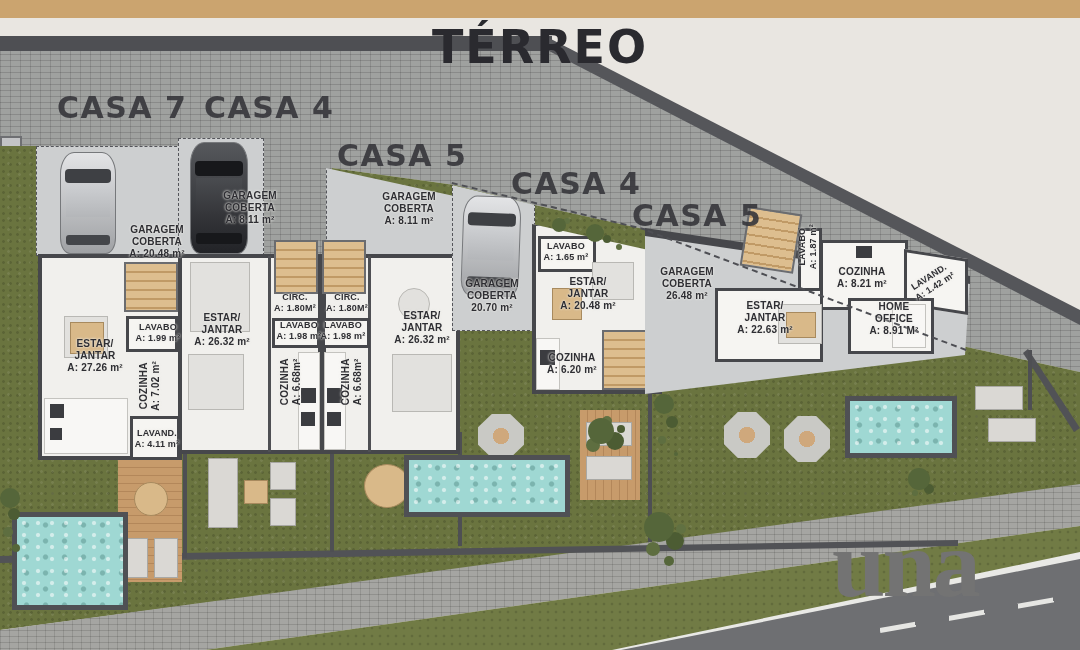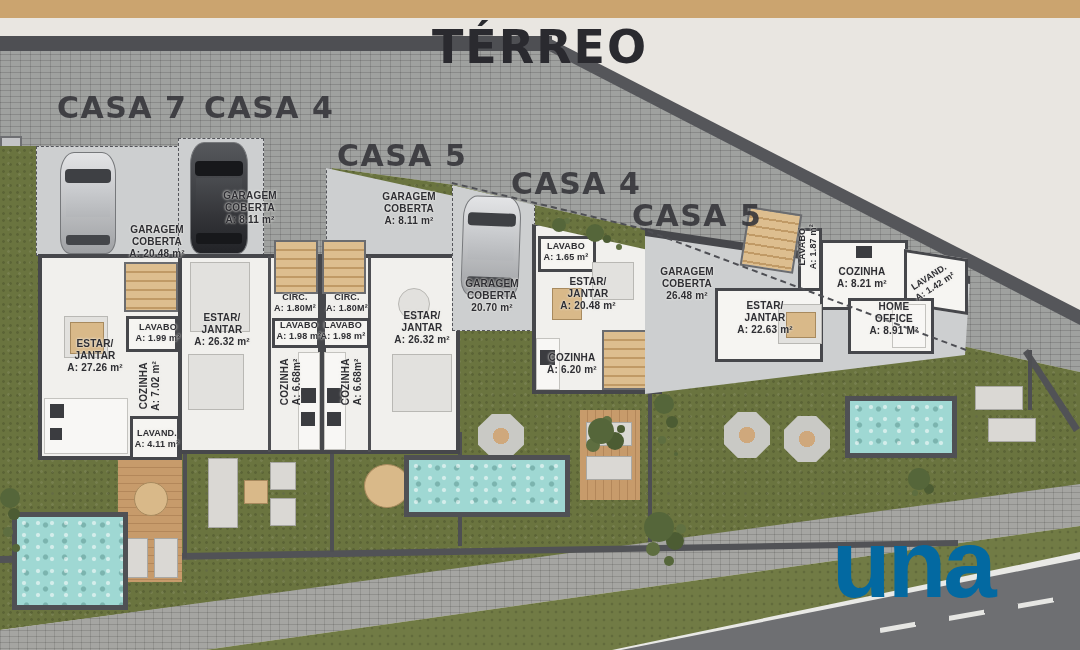--- a/index.html
+++ b/index.html
@@ -46,22 +46,22 @@
     text-shadow:0 0 2px rgba(238,237,233,.95),0 0 3px rgba(238,237,233,.8);}
   .rlabel.sm{font-size:9px;}
   .rot90{transform:rotate(-90deg);}
   .casa-label{position:absolute;font-weight:bold;font-size:30px;letter-spacing:1.5px;
     color:#36363B;opacity:.9;z-index:30;white-space:nowrap;
     font-family:"DejaVu Sans","Liberation Sans",sans-serif;}
   .page-title{position:absolute;left:340px;top:20px;width:400px;text-align:center;
     font-family:"DejaVu Sans","Liberation Sans",sans-serif;font-weight:bold;font-size:46px;
     letter-spacing:2px;color:#2A2A2F;z-index:50;}
   .logo{position:absolute;left:832px;top:516px;width:230px;height:100px;z-index:60;
-    font-family:Liberation Sans, sans-serif;font-weight:bold;font-size:96px;
-    line-height:1;color:#0369a1;letter-spacing:-3px;}
+    font-family:Liberation Serif, serif;font-weight:bold;font-size:96px;
+    line-height:1;color:#737373;letter-spacing:-3px;}
 
   
   .umb{position:absolute;clip-path:polygon(30% 0,70% 0,100% 30%,100% 70%,70% 100%,30% 100%,0 70%,0 30%);
     background:radial-gradient(circle,#CFA87C 0 8px,#C9C9C5 8px 72%,#B5B5B1 100%);}
   .lounger{position:absolute;background:#DAD8D4;border:1px solid #A9A8A4;box-sizing:border-box;}
   .bush{position:absolute;border-radius:50%;background:#55663A;}
   .car{position:absolute;}
   .car .body{position:absolute;inset:0;border-radius:14px 14px 10px 10px/22px 22px 16px 16px;
     background:linear-gradient(#E3E4E6,#9FA1A4);border:1px solid #76787B;box-sizing:border-box;}
   .car .gf{position:absolute;top:17%;left:9%;right:9%;height:13%;background:#3E4044;border-radius:4px;}

